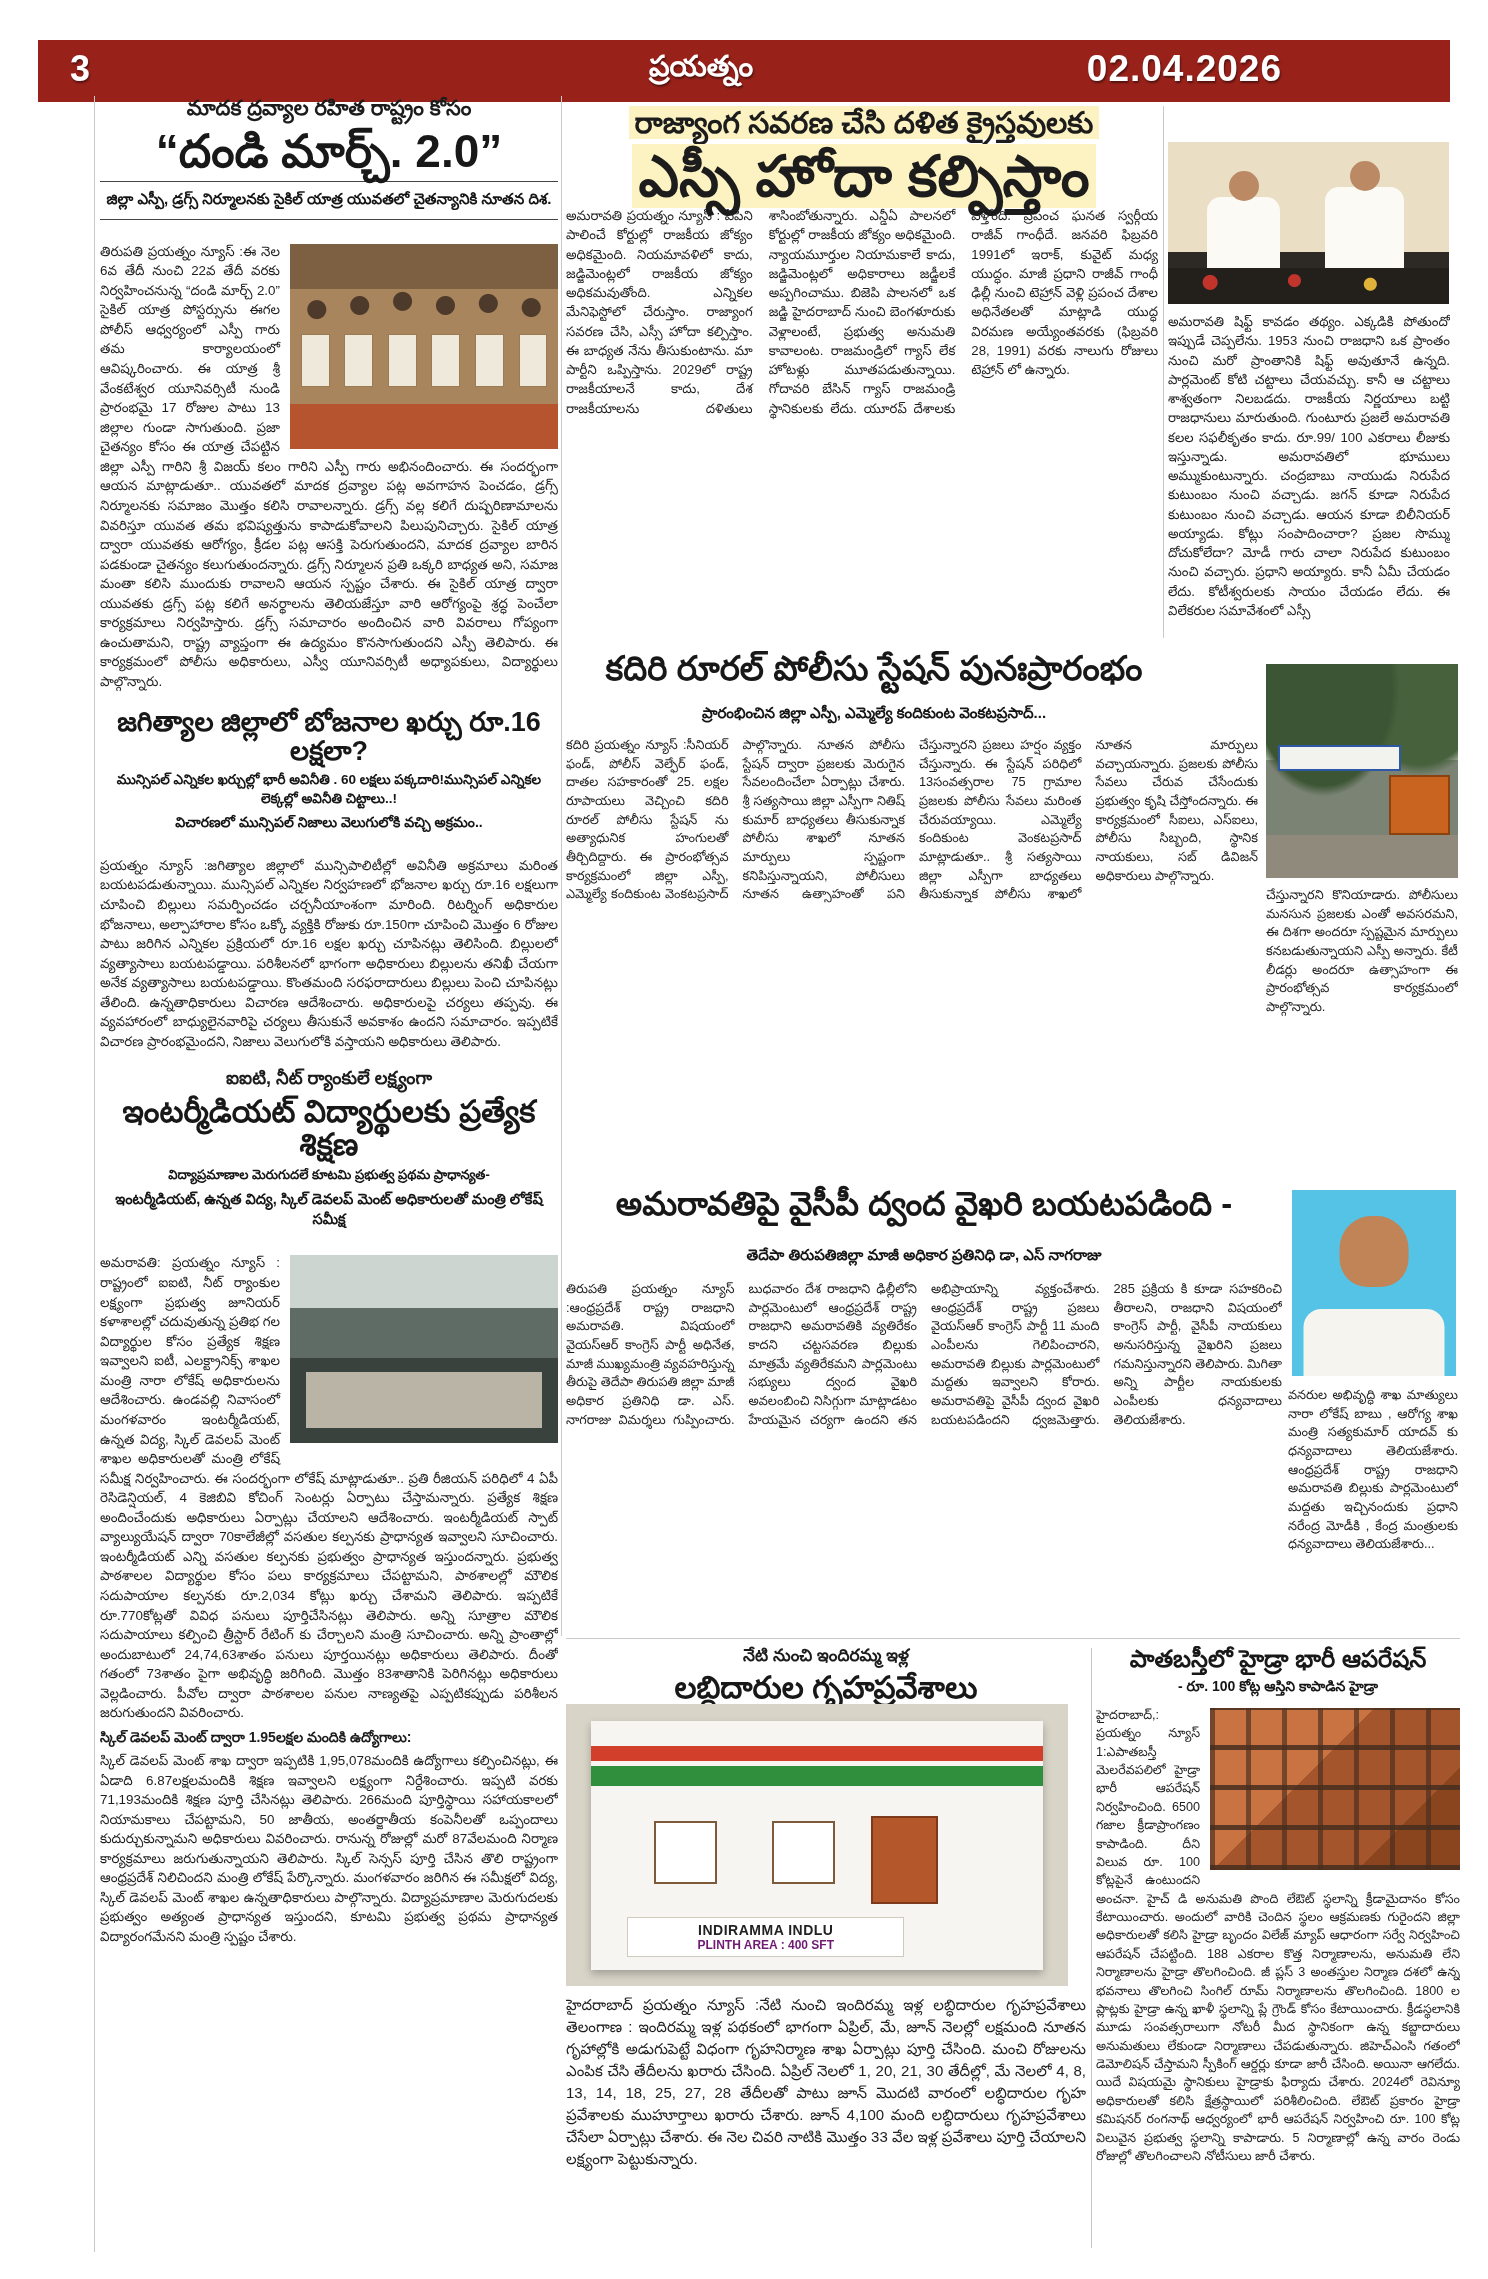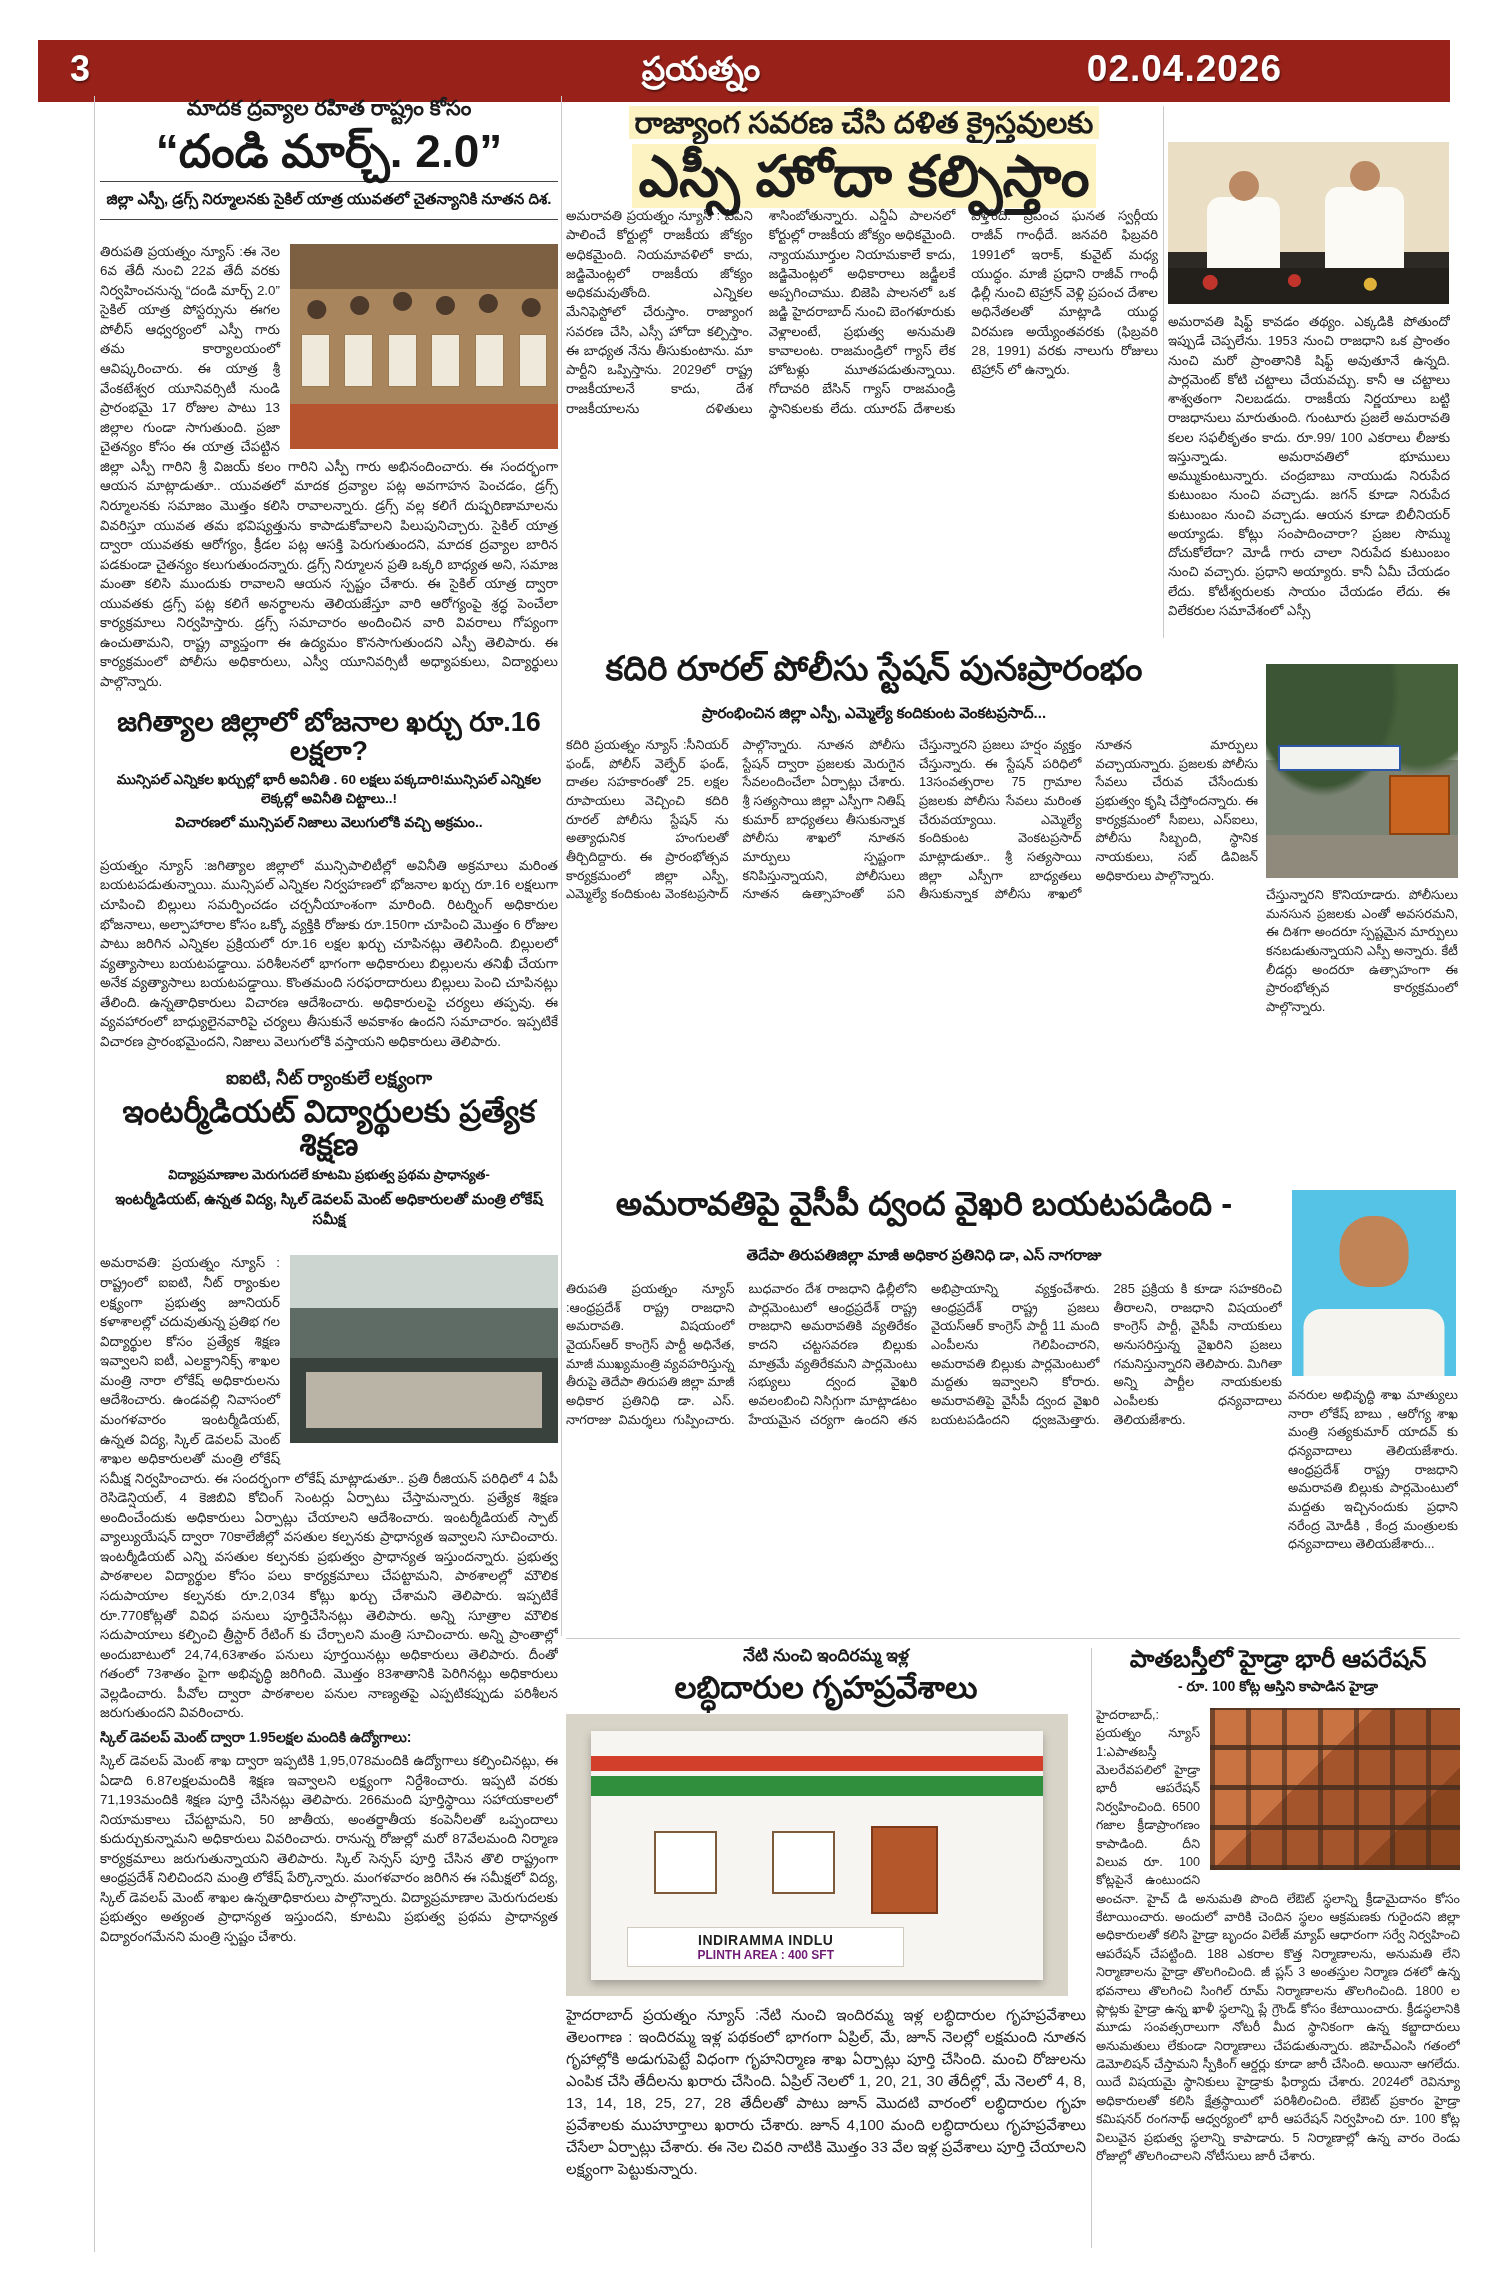--- a/index.html
+++ b/index.html
@@ -3,21 +3,21 @@
 <meta charset="utf-8">
 <style>
   html,body{margin:0;padding:0;background:#ffffff;}
   #page{position:relative;width:1488px;height:2279px;background:#ffffff;overflow:hidden;
         font-family:"Liberation Sans","DejaVu Sans",sans-serif;color:#1c1c1c;}
   
   .header-bar{position:absolute;left:38px;top:40px;width:1412px;height:62px;background:#98211a;}
   .header-bar .pgnum{position:absolute;left:32px;top:8px;font-size:36px;font-weight:bold;color:#fff;
         text-shadow:1px 2px 2px rgba(0,0,0,.45);}
   .header-bar .masthead{position:absolute;left:663px;top:10px;transform:translateX(-50%);
-        font-size:33px;font-weight:bold;color:#fff;text-shadow:1px 2px 2px rgba(0,0,0,.45);}
+        font-size:29px;font-weight:bold;color:#fff;text-shadow:1px 2px 2px rgba(0,0,0,.45);}
   .header-bar .pdate{position:absolute;right:168px;top:8px;font-size:37px;font-weight:bold;color:#fff;
         letter-spacing:1px;text-shadow:1px 2px 2px rgba(0,0,0,.45);}
   
   .vrule{position:absolute;width:1px;background:#c9c9c9;}
   .hrule{position:absolute;height:1px;background:#c9c9c9;}
   
   .kicker{font-weight:bold;text-align:center;}
   .headline{font-weight:bold;text-align:center;line-height:1.08;color:#181818;}
   .subhead{font-weight:bold;text-align:center;color:#151515;}
   .body-text{text-align:justify;line-height:1.46;color:#1d1d1d;}
@@ -108,21 +108,21 @@
   #ama-headline{position:absolute;left:566px;top:1186px;width:716px;font-size:33px;}
   #ama-sub{position:absolute;left:566px;top:1246px;width:716px;font-size:15px;}
   #ama-body{position:absolute;left:566px;top:1280px;width:716px;height:354px;
       column-count:4;column-gap:14px;font-size:12.8px;overflow:hidden;}
   #portrait-photo{position:absolute;left:1292px;top:1190px;width:164px;height:186px;}
   #ama-right{position:absolute;left:1288px;top:1386px;width:170px;height:248px;font-size:12.8px;overflow:hidden;}
   
   #ind{position:absolute;left:566px;top:1646px;width:520px;height:602px;overflow:hidden;}
   #ind-kicker{font-size:17px;}
   #ind-headline{font-size:31px;margin-top:2px;}
-  #ind-photo{width:502px;height:282px;margin-top:10px;}
+  #ind-photo{width:502px;height:282px;}
   #ind-body{font-size:15px;margin-top:8px;}
   
   #hyd{position:absolute;left:1096px;top:1646px;width:364px;height:602px;overflow:hidden;}
   #hyd-headline{font-size:24px;white-space:nowrap;}
   #hyd-sub{font-size:14px;margin-top:6px;}
   #hyd-body{font-size:12.6px;margin-top:8px;}
   .float-right{float:right;margin:2px 0 6px 10px;}
 </style>
 </head>
 <body>

